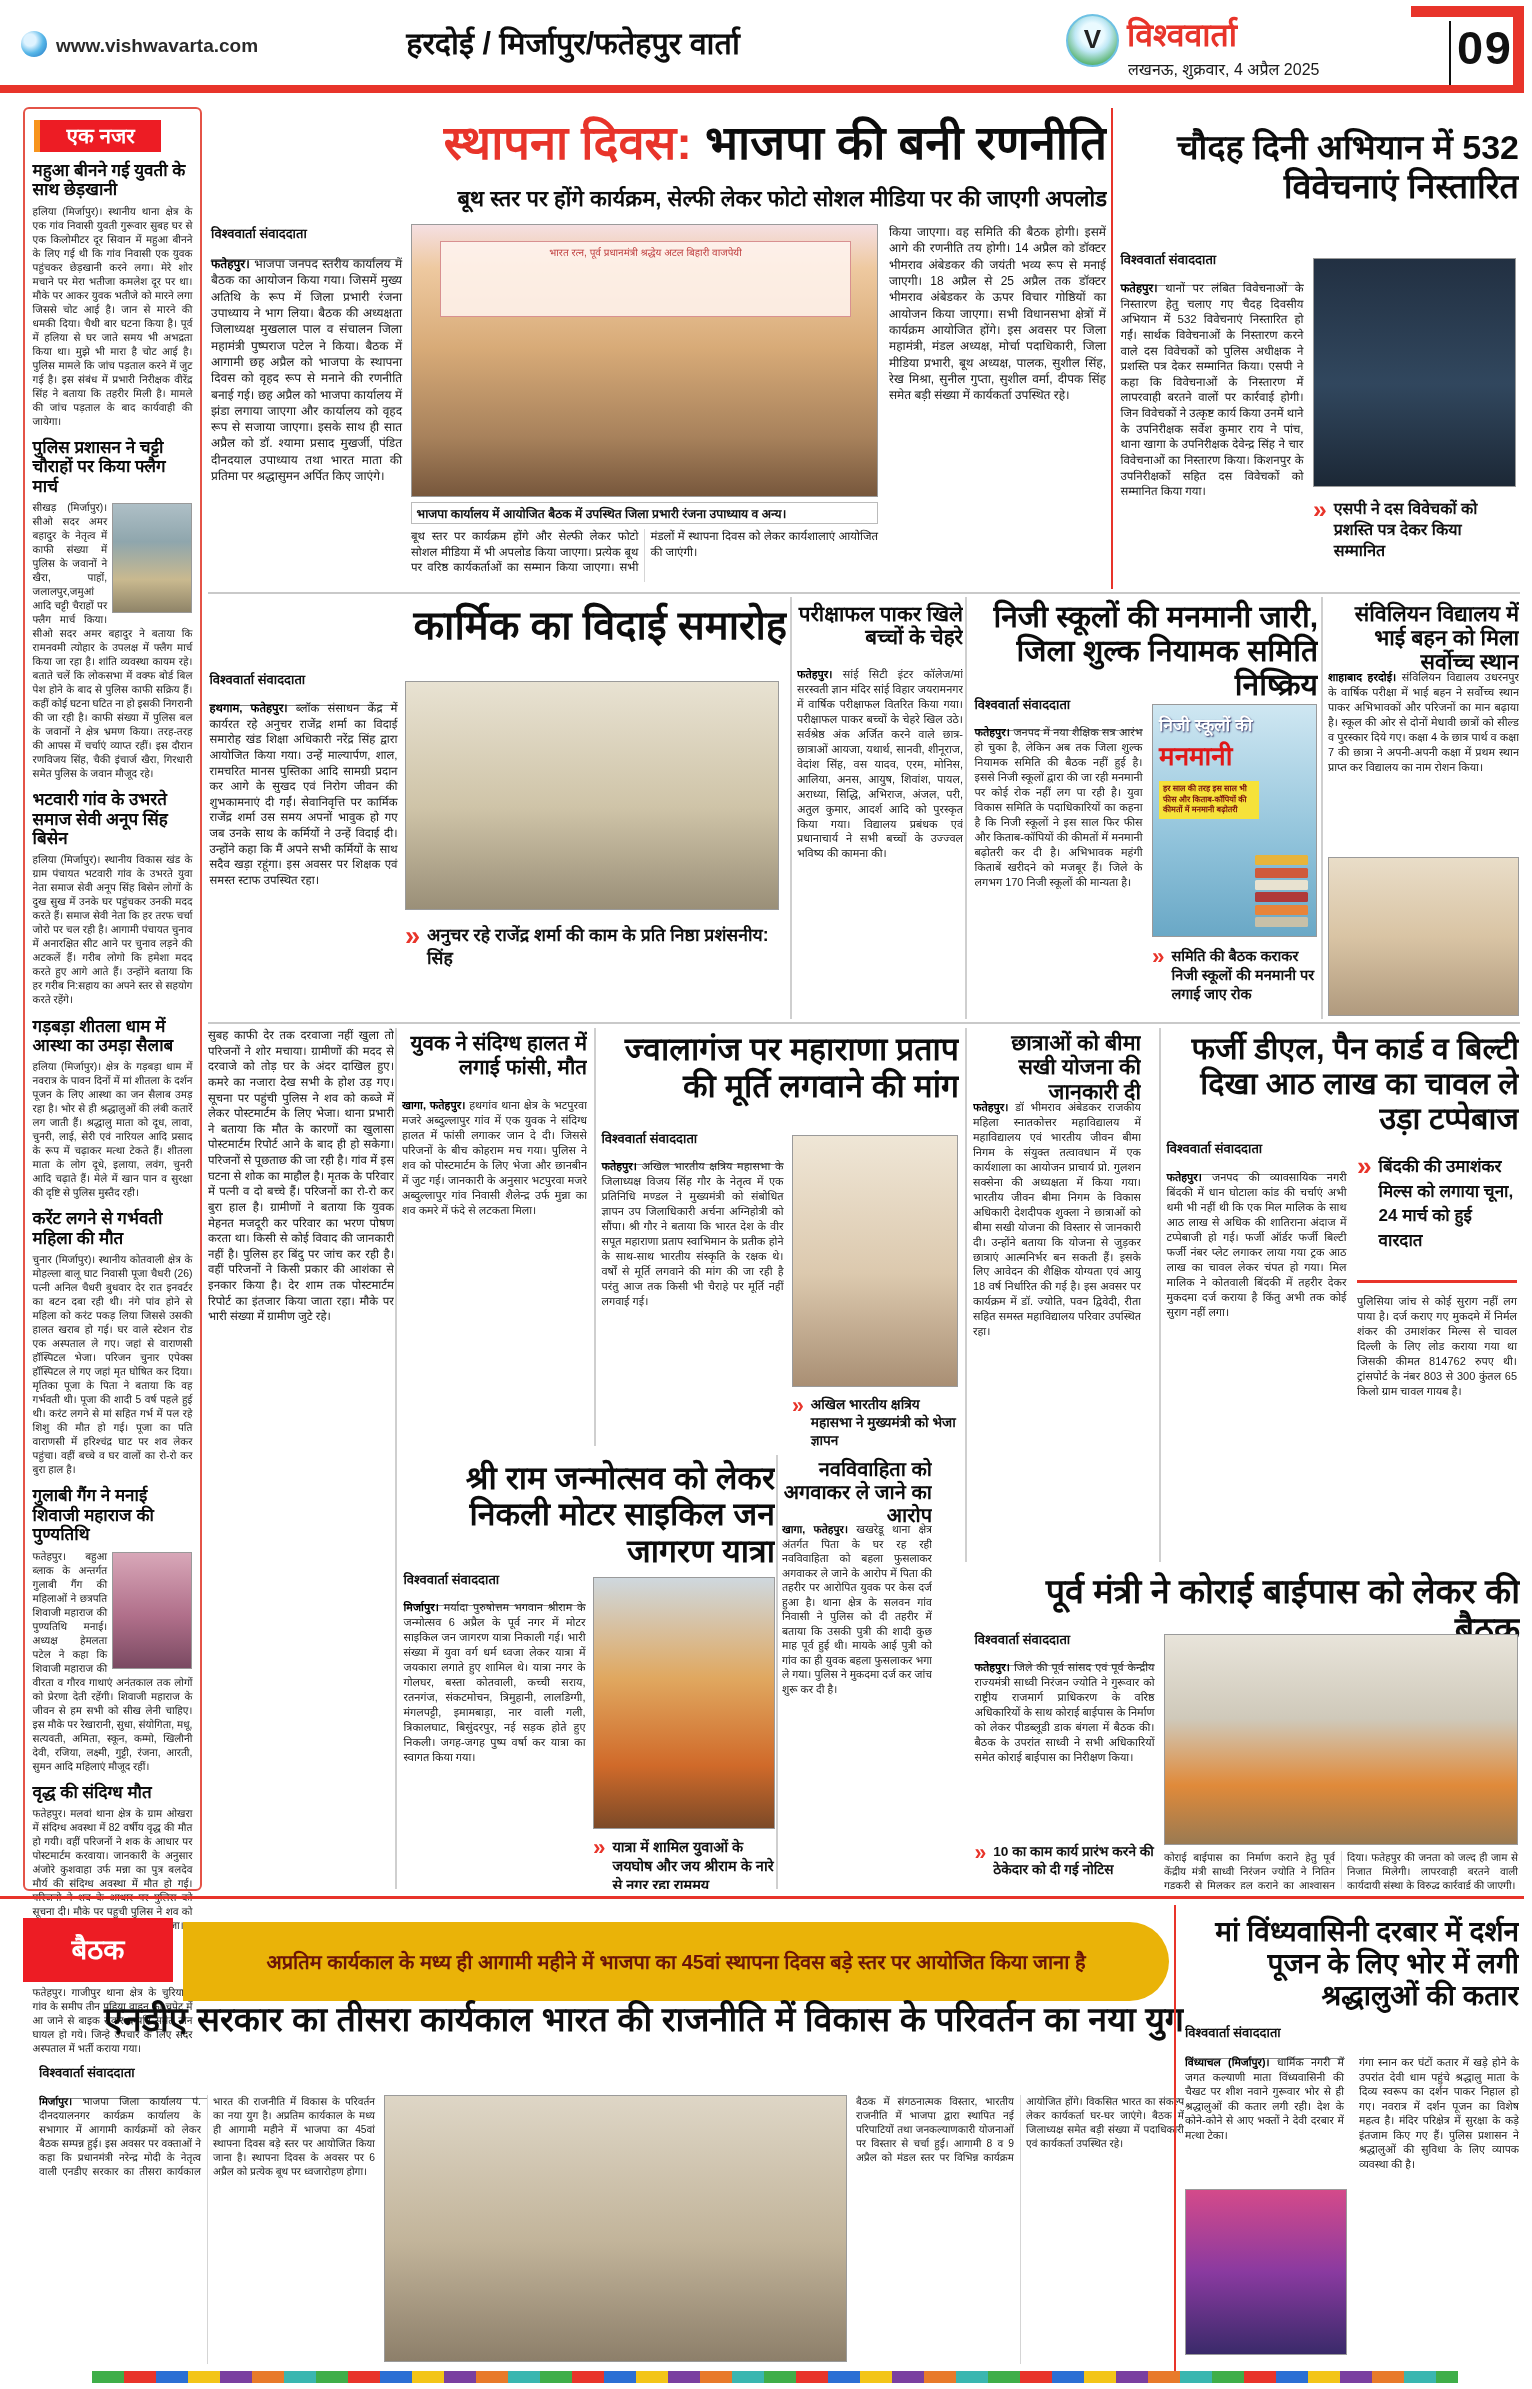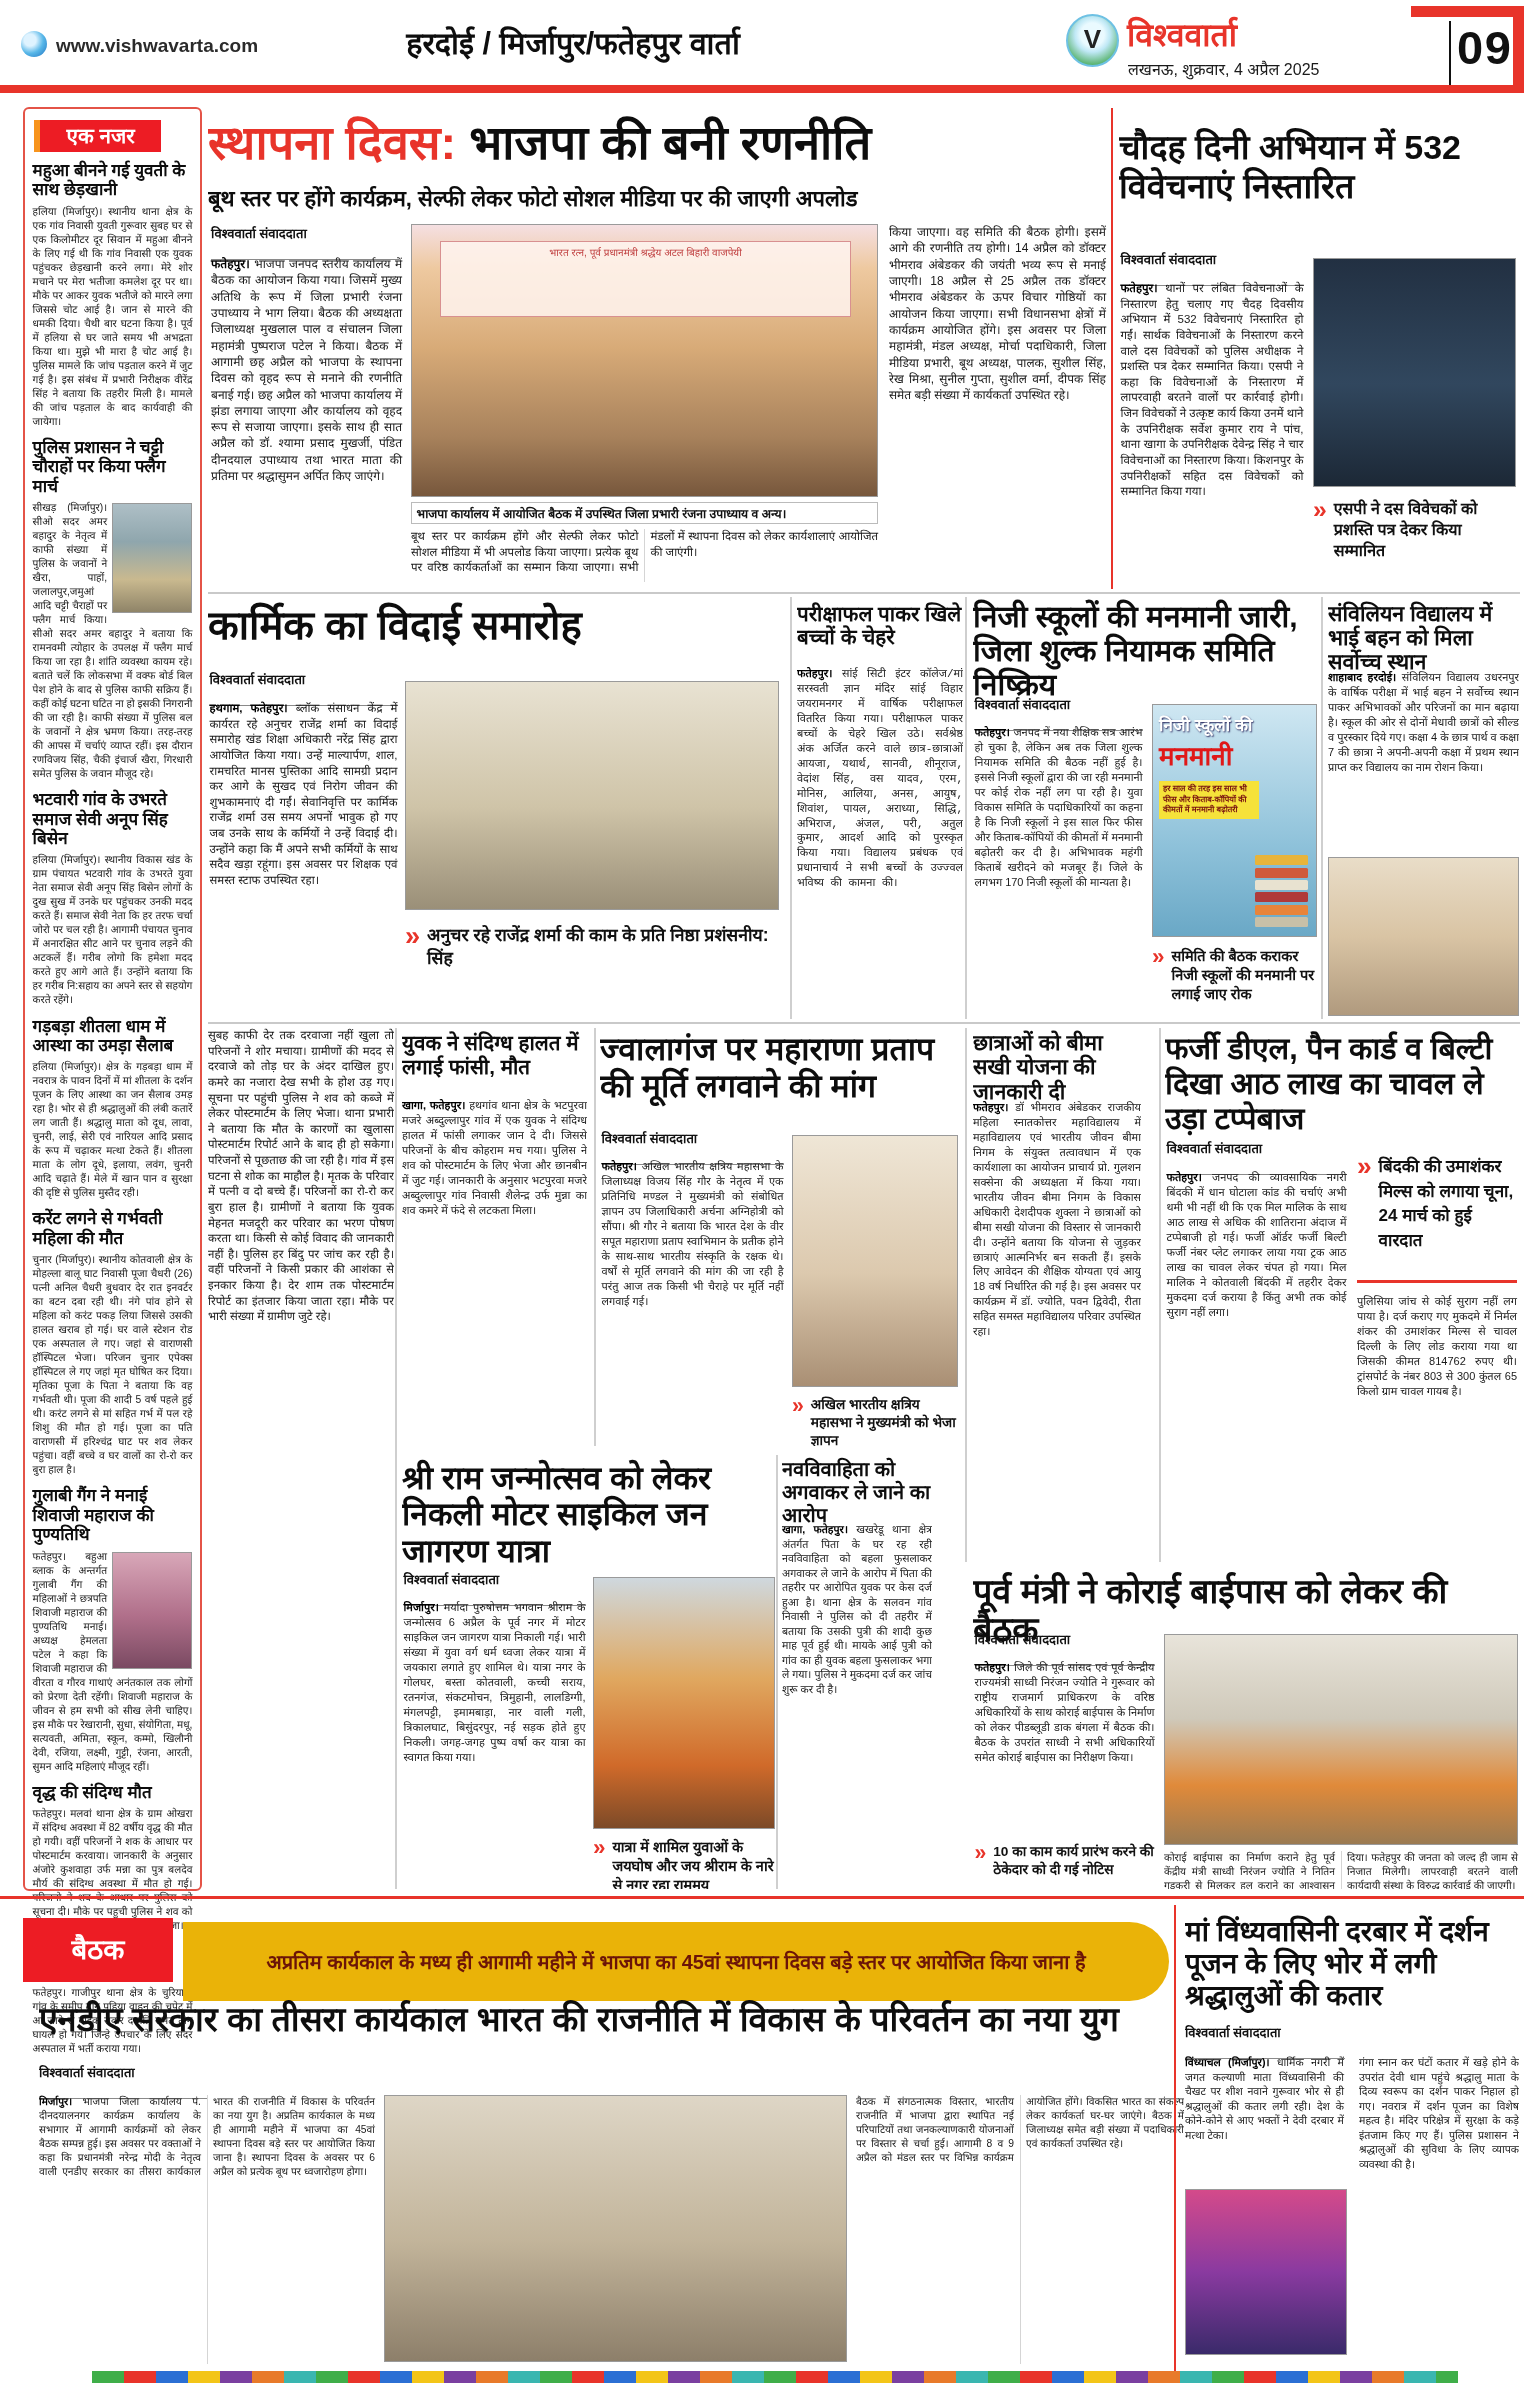--- a/index.html
+++ b/index.html
@@ -1,20 +1,20 @@
 <!DOCTYPE html>
 <html style="font-size:12.2px"><head>
 <meta charset="utf-8">
 <style>
   html,body{margin:0;padding:0;background:#ffffff;}
   body{font-family:"Liberation Sans","DejaVu Sans",sans-serif;}
   #page{position:relative;width:1533px;height:2389px;background:#fff;overflow:hidden;}
   .abs{position:absolute;}
   .art{position:absolute;overflow:hidden;}
-  .hl{font-weight:bold;text-align:left;line-height:1.14;color:#0d0d0d;margin:0;}
+  .hl{font-weight:bold;text-align:right;line-height:1.14;color:#0d0d0d;margin:0;}
   .body{text-align:justify;line-height:1.36;color:#191919;}
   .dl{font-weight:bold;color:#000;}
   .byline{font-weight:bold;font-size:13px;color:#111;border-bottom:1.5px solid #8a8a8a;padding-bottom:17px;}
   .photo{position:absolute;border:0.8px solid #9a9a9a;box-sizing:border-box;}
   .phtex{background-image:repeating-linear-gradient(90deg,rgba(255,255,255,.10) 0 5.3px,rgba(0,0,0,0.05) 5.3px 11.5px);}
   .cap{font-weight:bold;color:#111;}
   .callout{position:absolute;display:flex;gap:6.9px;font-weight:bold;color:#111;line-height:1.3;align-items:flex-start;}
   .chev{color:#e8342a;font-size:1.55em;line-height:.9;font-weight:bold;}
   .vr{position:absolute;width:1.5px;background:#cfcfcf;}
   .vrred{position:absolute;width:2.3px;background:#e8342a;}
@@ -151,21 +151,21 @@
     <div class="callout" style="left:197px;top:327px;width:374px;font-size:17.6px;">
       <span class="chev">»</span>
       <span>अनुचर रहे राजेंद्र शर्मा की काम के प्रति निष्ठा प्रशंसनीय: सिंह</span>
     </div>
   </section>
 
   <div class="vr" style="left:790px;top:597px;height:422px;"></div>
 
   <section class="art" style="left:797px;top:597px;width:166px;height:422px;">
     <h2 class="hl" style="position:absolute;left:0;top:4.6px;width:100%;font-size:20.6px;">परीक्षाफल पाकर खिले बच्चों के चेहरे</h2>
-    <div class="body" style="position:absolute;left:0;top:70px;width:166px;height:347px;font-size:11px;font-family:Liberation Mono, monospace;">
+    <div class="body" style="position:absolute;left:0;top:70px;width:166px;height:347px;font-size:11px;">
       <span class="dl">फतेहपुर।</span> <span>सांई सिटी इंटर कॉलेज/मां सरस्वती ज्ञान मंदिर सांई विहार जयरामनगर में वार्षिक परीक्षाफल वितरित किया गया। परीक्षाफल पाकर बच्चों के चेहरे खिल उठे। सर्वश्रेष्ठ अंक अर्जित करने वाले छात्र-छात्राओं आयजा, यथार्थ, सानवी, शीनूराज, वेदांश सिंह, वस यादव, एरम, मोनिस, आलिया, अनस, आयुष, शिवांश, पायल, अराध्या, सिद्धि, अभिराज, अंजल, परी, अतुल कुमार, आदर्श आदि को पुरस्कृत किया गया। विद्यालय प्रबंधक एवं प्रधानाचार्य ने सभी बच्चों के उज्ज्वल भविष्य की कामना की।</span>
     </div>
   </section>
 
   <div class="vr" style="left:965px;top:597px;height:422px;"></div>
 
   <section class="art" style="left:973px;top:597px;width:345px;height:422px;">
     <h2 class="hl" style="position:absolute;left:0;top:3.1px;width:100%;font-size:30px;">निजी स्कूलों की मनमानी जारी, जिला शुल्क नियामक समिति निष्क्रिय</h2>
     <div class="byline" style="position:absolute;left:1.5px;top:98px;width:168px;">विश्ववार्ता संवाददाता</div>
     <div class="body" style="position:absolute;left:1.5px;top:128px;width:168px;height:289px;font-size:11px;">

